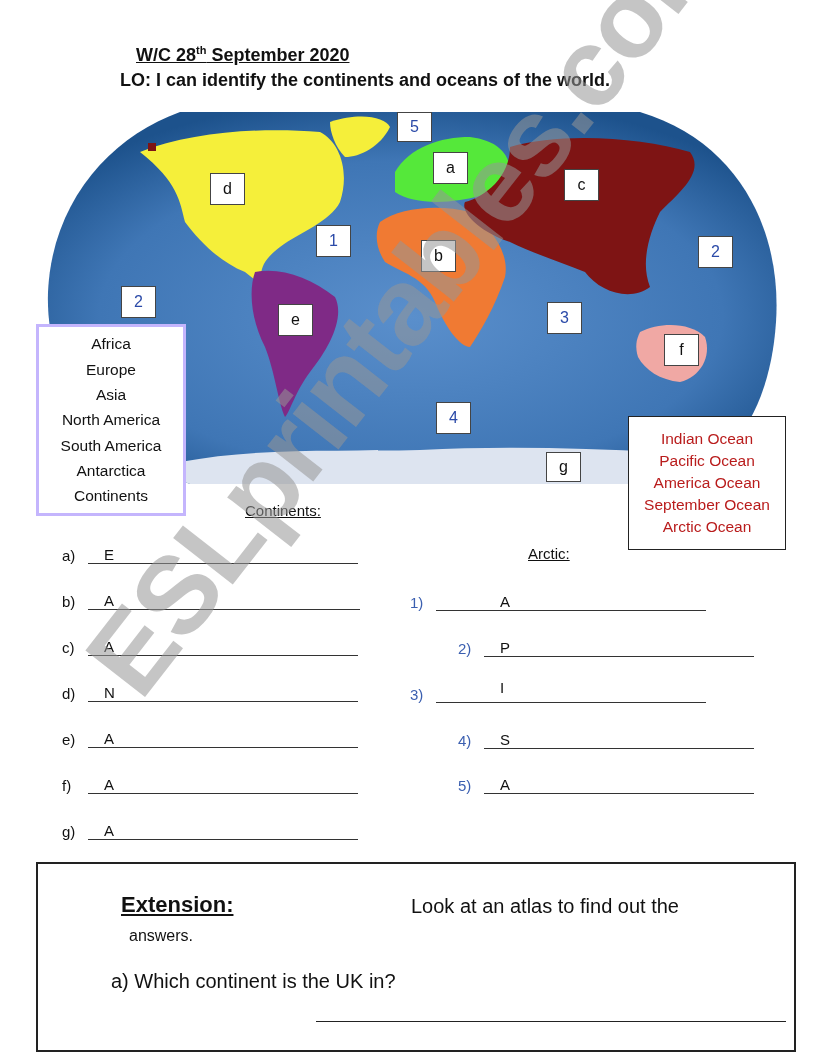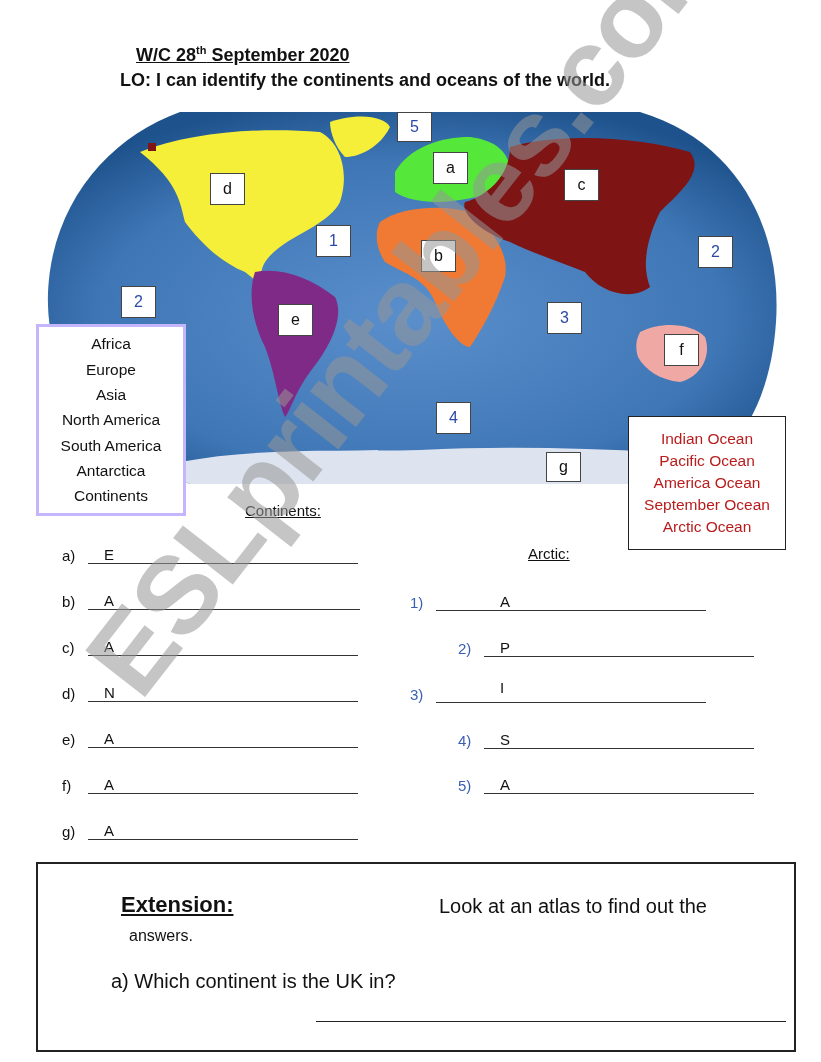--- a/index.html
+++ b/index.html
@@ -20,21 +20,21 @@
          background:#fff; display:flex; flex-direction:column; align-items:center; justify-content:center;
          font-size:15.5px; line-height:22px; color:#b91c1c; }
   .section-h { font-weight:normal; text-decoration:underline; font-size:15px; }
   .row { position:absolute; font-size:15px; display:flex; align-items:flex-end; }
   .row .idx { width:26px; }
   .row .idx.blue { color:#3b5fb0; }
   .line { position:relative; border-bottom:1.5px solid #333; height:20px; }
   .line .hint { position:absolute; left:16px; bottom:0; font-size:15px; }
   .ext-box { left:36px; top:862px; width:760px; height:190px; border:2px solid #222; box-sizing:border-box; }
   .ext-title { left:121px; top:892px; font-size:22px; font-weight:bold; text-decoration:underline; }
-  .ext-text1 { left:411px; top:895px; font-size:20px;margin-left:28px; }
+  .ext-text1 { left:411px; top:895px; font-size:20px; }
   .ext-text2 { left:129px; top:927px; font-size:16px; }
   .ext-q { left:75px; top:970px; font-size:20px;margin-left:36px; }
   .ext-line { left:316px; top:1021px; width:470px; border-bottom:1.5px solid #222; }
   .watermark { left:60px; top:640px; font-size:110px; font-weight:bold; color:rgba(150,150,150,0.55);
                transform:rotate(-52deg); transform-origin:left top; white-space:nowrap; pointer-events:none;
                letter-spacing:-2px; }
 </style>
 </head>
 <body>
 

